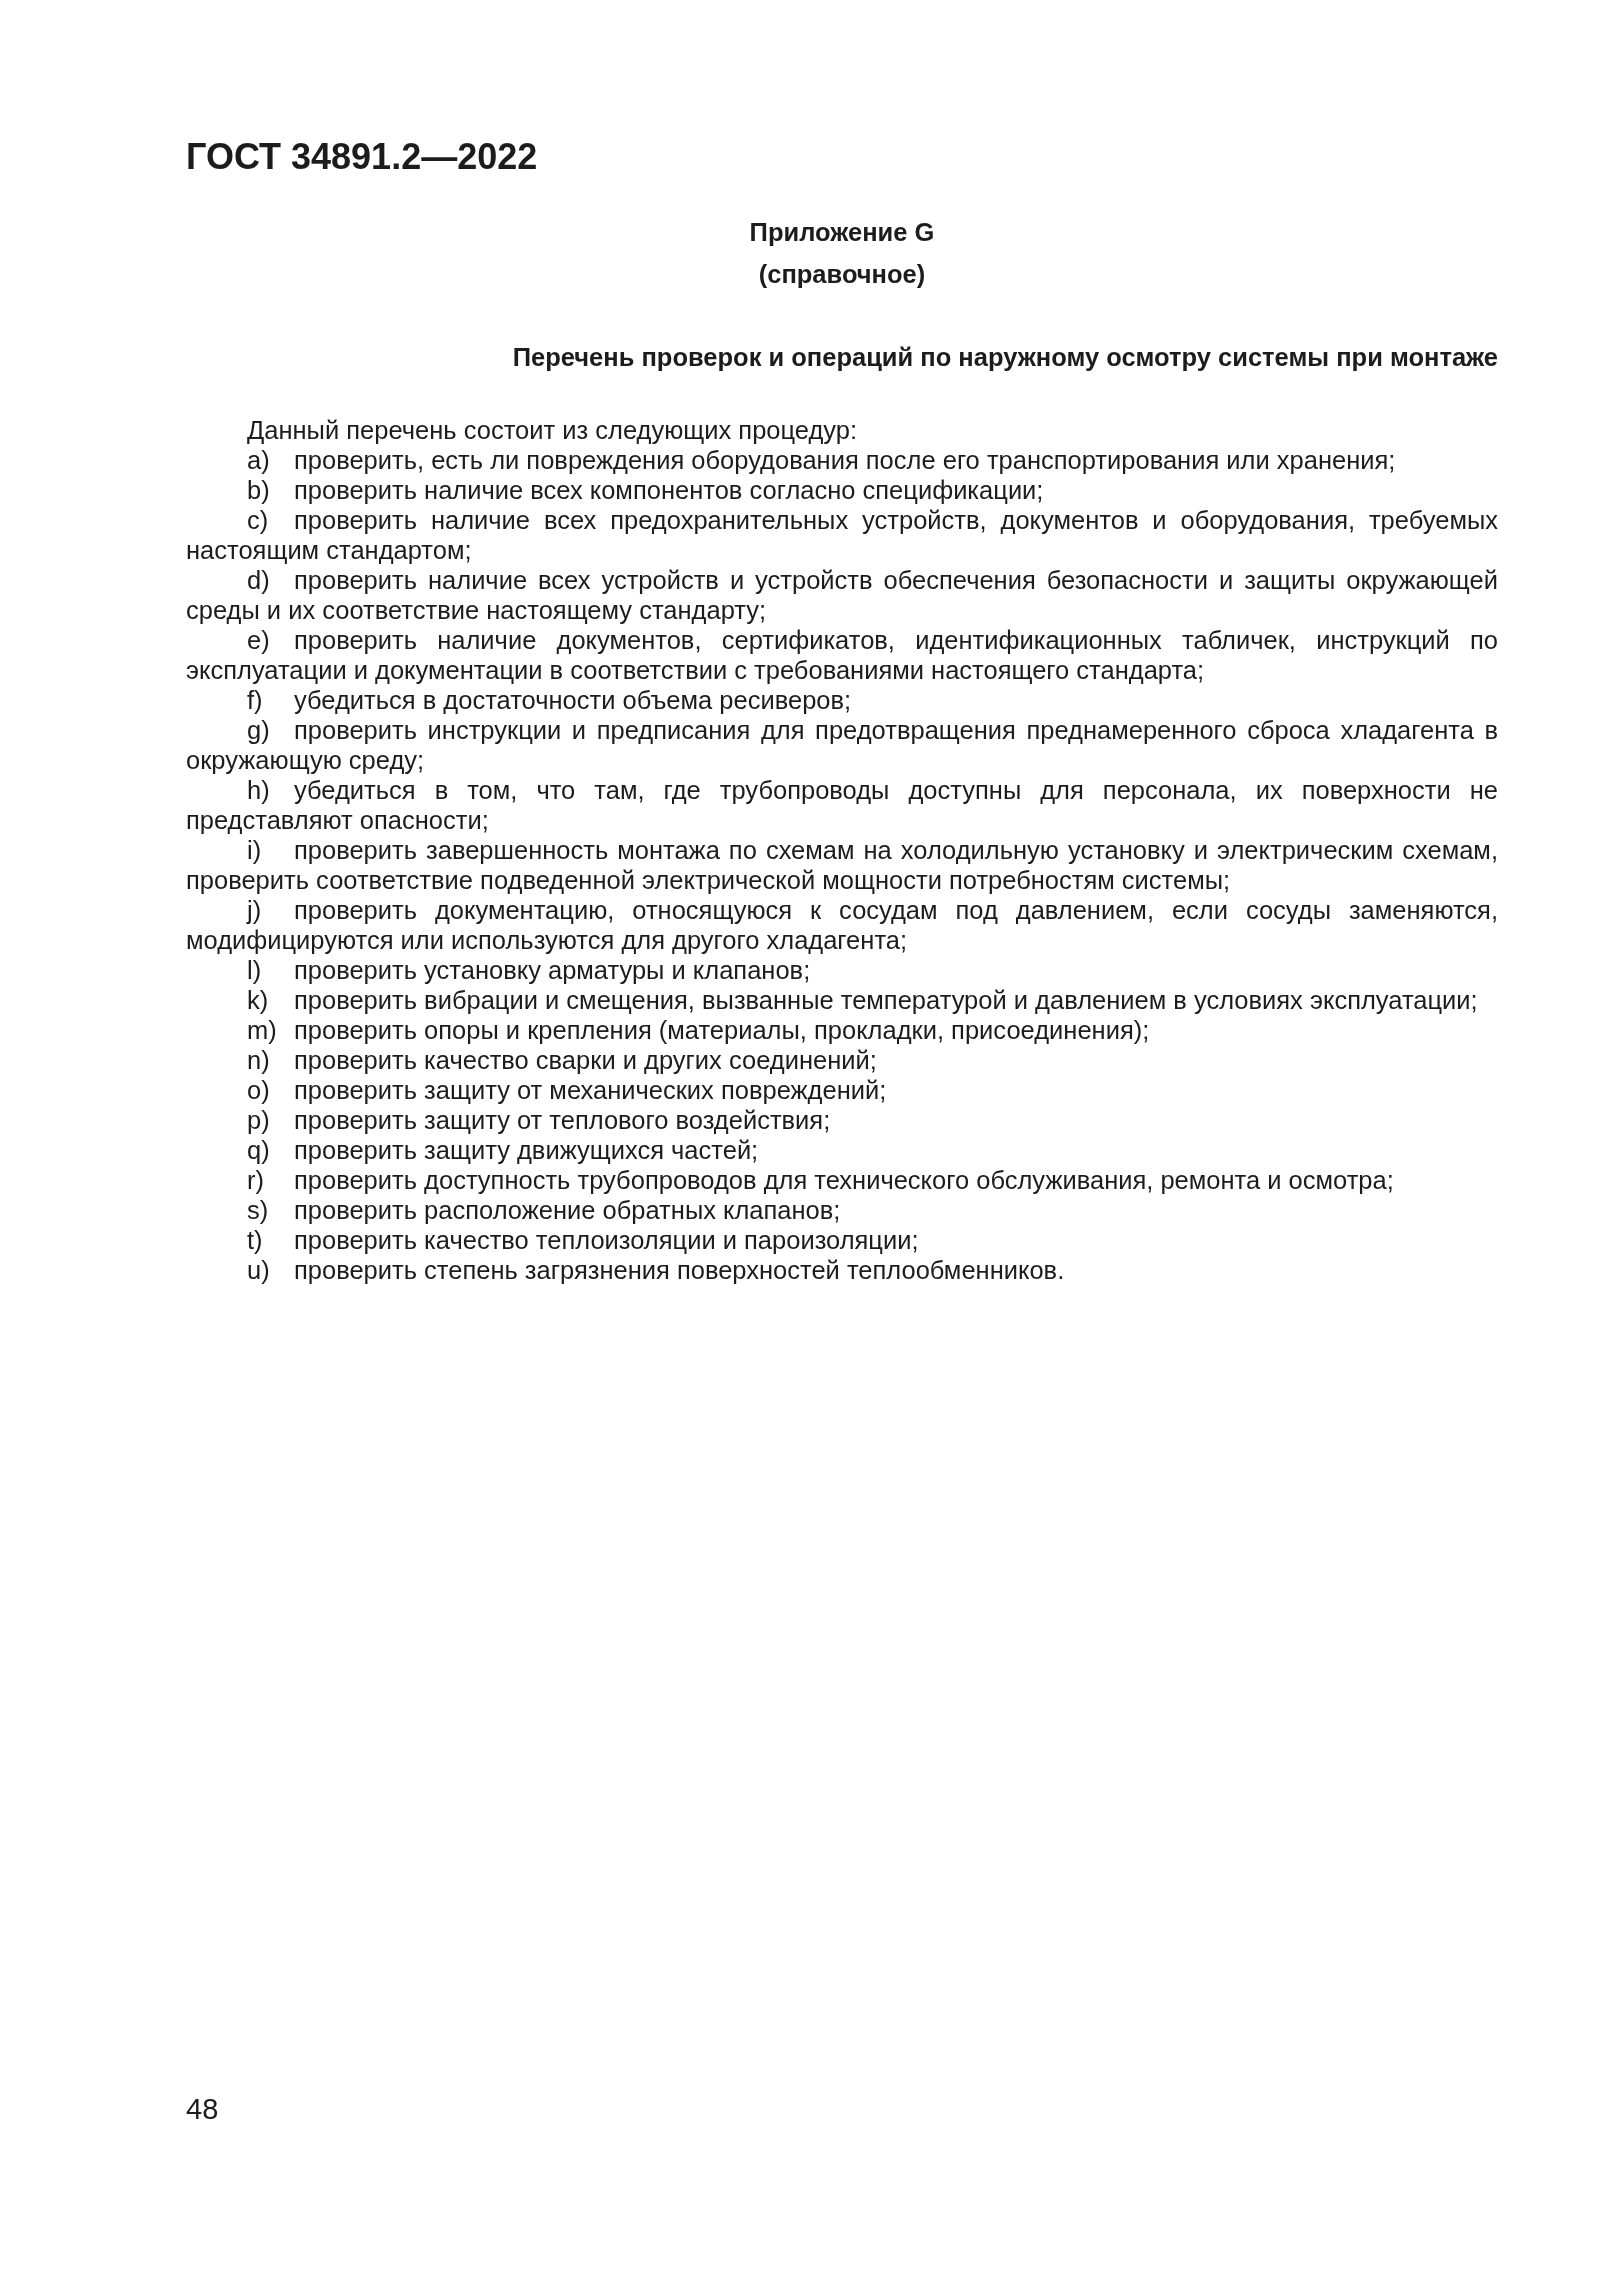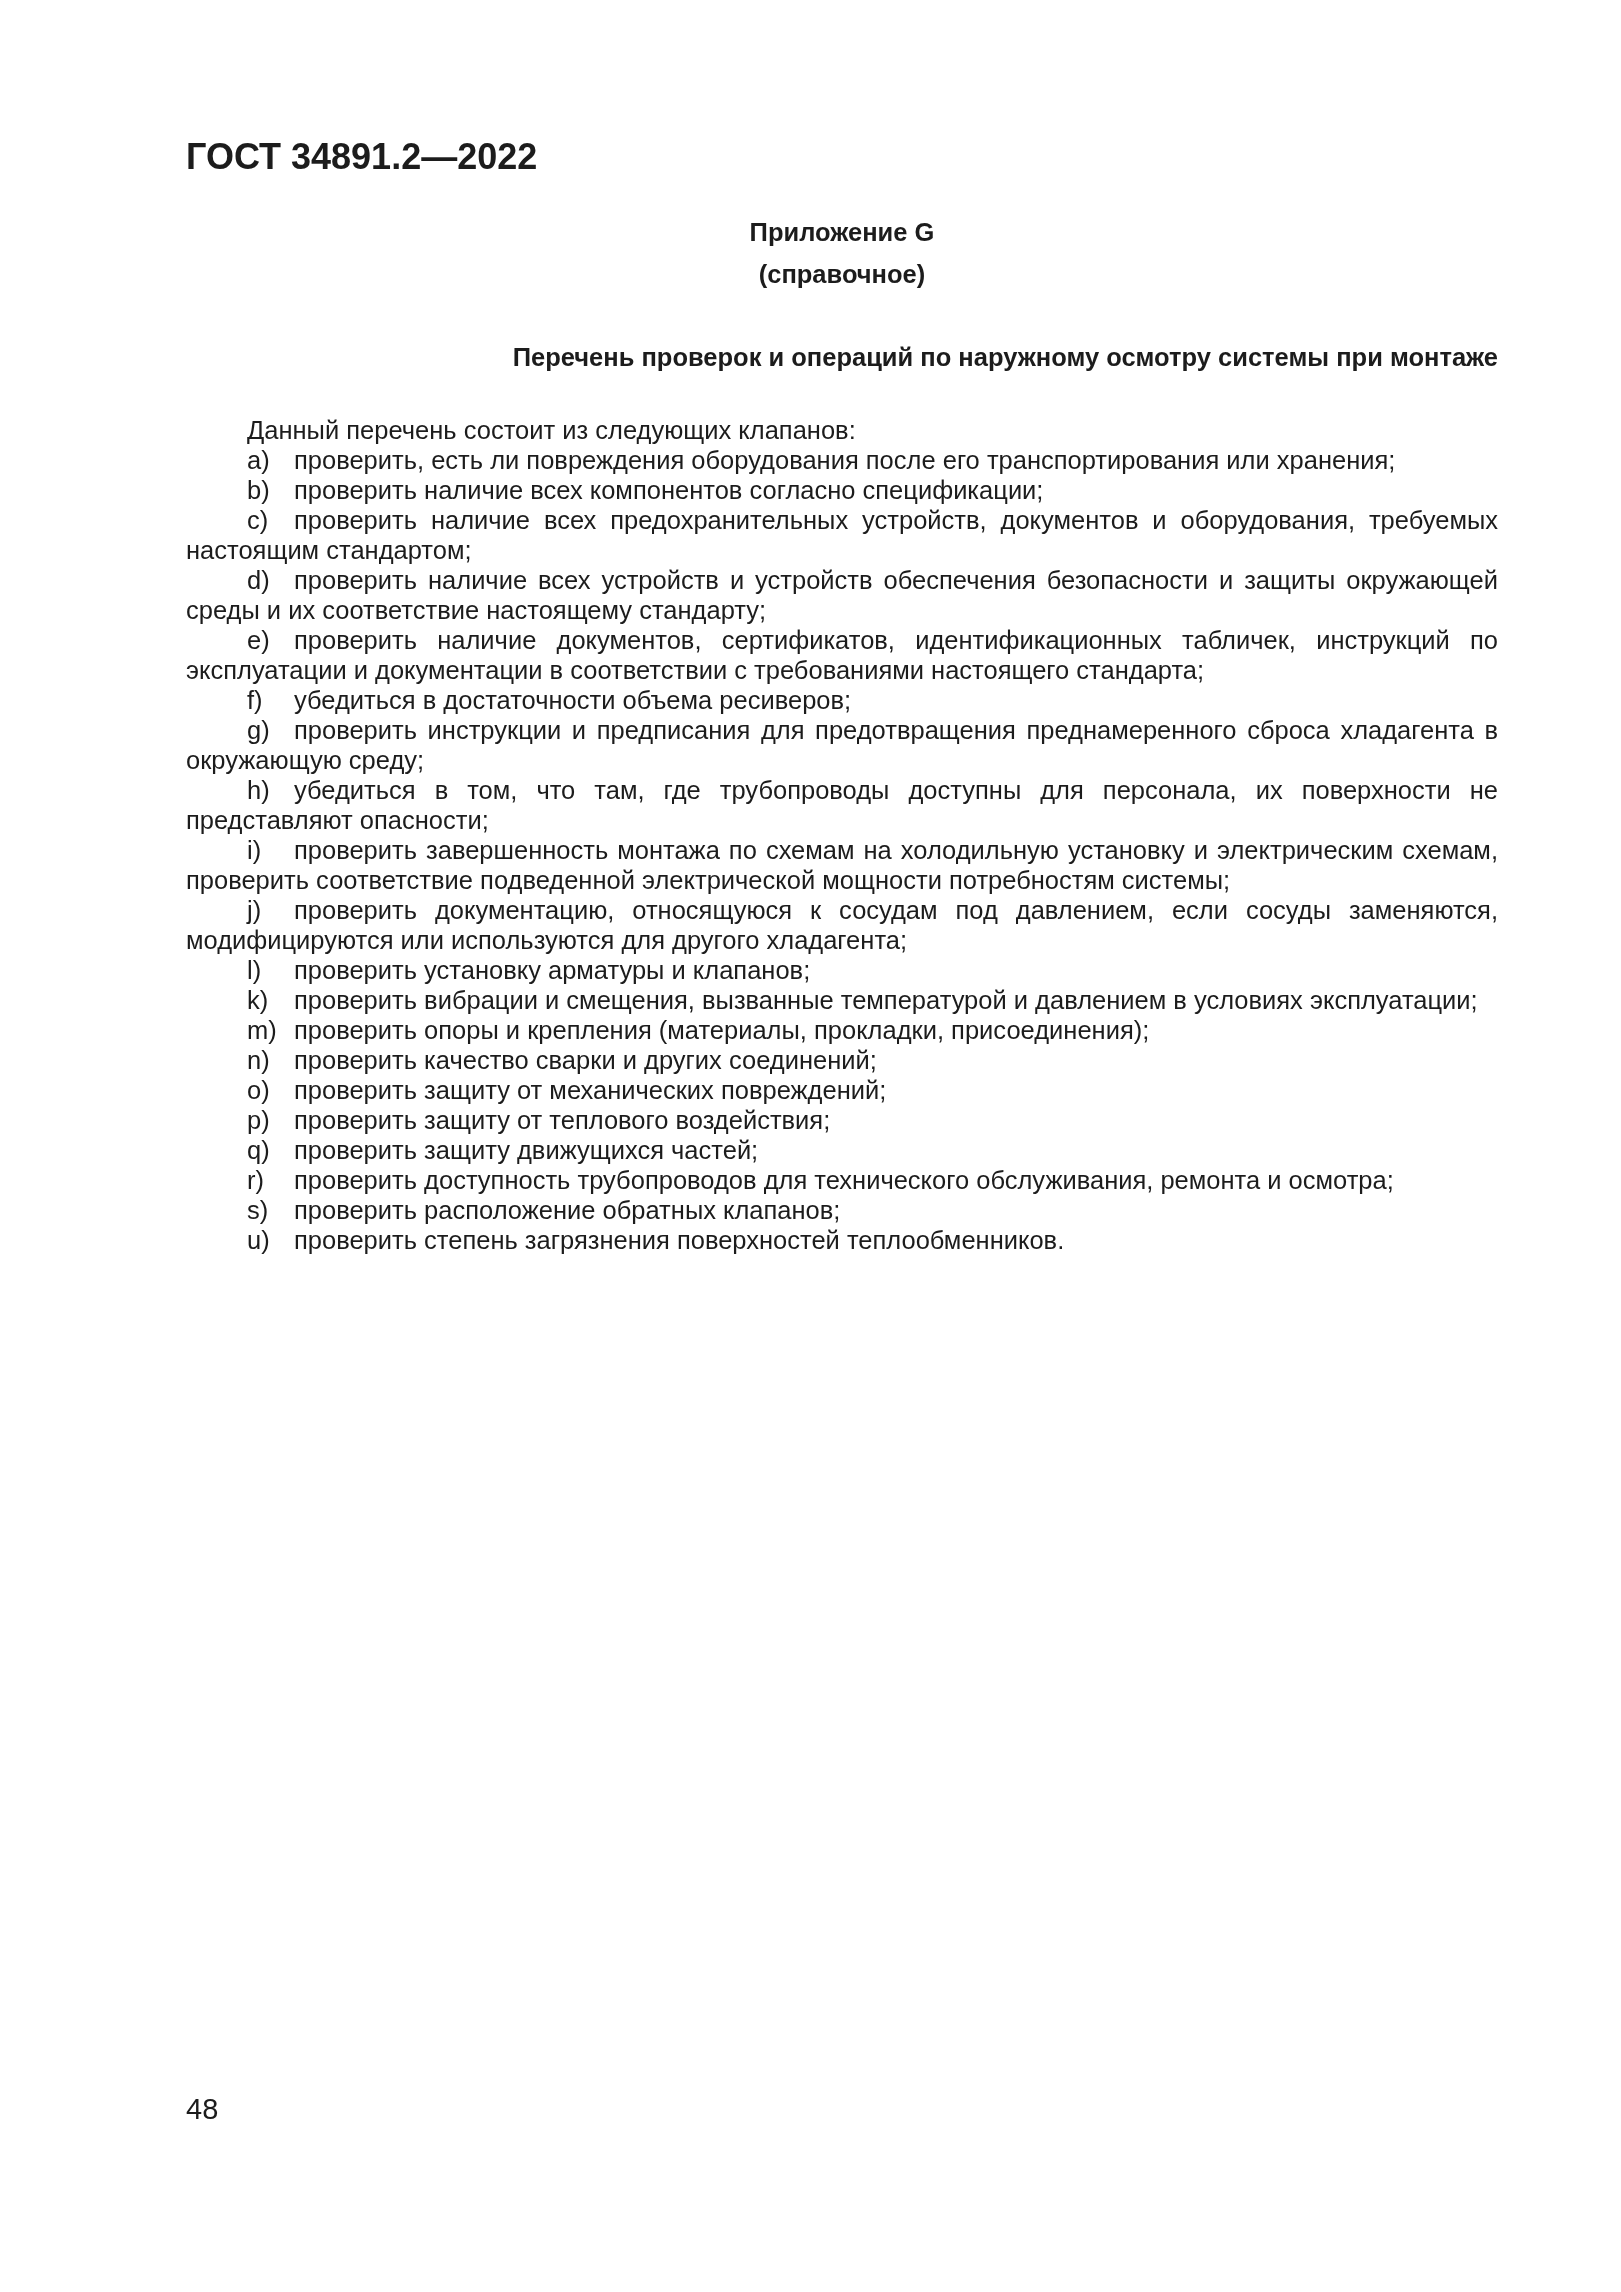--- a/index.html
+++ b/index.html
@@ -69,40 +69,41 @@
 
     <div class="doc-header">ГОСТ 34891.2—2022</div>
 
     <div class="appendix">
       <div>Приложение G</div>
       <div>(справочное)</div>
     </div>
 
     <div class="doc-title">Перечень проверок и операций по наружному осмотру системы при монтаже</div>
 
-    <p class="intro">Данный перечень состоит из следующих клапанов:</p>
+    <p class="intro">Данный перечень состоит из следующих процедур:</p>
 
     <p class="item"><span class="lbl">a)</span><span>проверить, есть ли повреждения оборудования после его транспортирования или хранения;</span></p>
     <p class="item"><span class="lbl">b)</span><span>проверить наличие всех компонентов согласно спецификации;</span></p>
     <p class="item"><span class="lbl">c)</span><span>проверить наличие всех предохранительных устройств, документов и оборудования, требуемых настоящим стандартом;</span></p>
     <p class="item"><span class="lbl">d)</span><span>проверить наличие всех устройств и устройств обеспечения безопасности и защиты окружающей среды и их соответствие настоящему стандарту;</span></p>
     <p class="item"><span class="lbl">e)</span><span>проверить наличие документов, сертификатов, идентификационных табличек, инструкций по эксплуатации и документации в соответствии с требованиями настоящего стандарта;</span></p>
     <p class="item"><span class="lbl">f)</span><span>убедиться в достаточности объема ресиверов;</span></p>
     <p class="item"><span class="lbl">g)</span><span>проверить инструкции и предписания для предотвращения преднамеренного сброса хладагента в окружающую среду;</span></p>
     <p class="item"><span class="lbl">h)</span><span>убедиться в том, что там, где трубопроводы доступны для персонала, их поверхности не представляют опасности;</span></p>
     <p class="item"><span class="lbl">i)</span><span>проверить завершенность монтажа по схемам на холодильную установку и электрическим схемам, проверить соответствие подведенной электрической мощности потребностям системы;</span></p>
     <p class="item"><span class="lbl">j)</span><span>проверить документацию, относящуюся к сосудам под давлением, если сосуды заменяются, модифицируются или используются для другого хладагента;</span></p>
     <p class="item"><span class="lbl">l)</span><span>проверить установку арматуры и клапанов;</span></p>
     <p class="item"><span class="lbl">k)</span><span>проверить вибрации и смещения, вызванные температурой и давлением в условиях эксплуатации;</span></p>
     <p class="item"><span class="lbl">m)</span><span>проверить опоры и крепления (материалы, прокладки, присоединения);</span></p>
     <p class="item"><span class="lbl">n)</span><span>проверить качество сварки и других соединений;</span></p>
     <p class="item"><span class="lbl">o)</span><span>проверить защиту от механических повреждений;</span></p>
     <p class="item"><span class="lbl">p)</span><span>проверить защиту от теплового воздействия;</span></p>
     <p class="item"><span class="lbl">q)</span><span>проверить защиту движущихся частей;</span></p>
     <p class="item"><span class="lbl">r)</span><span>проверить доступность трубопроводов для технического обслуживания, ремонта и осмотра;</span></p>
     <p class="item"><span class="lbl">s)</span><span>проверить расположение обратных клапанов;</span></p>
+    <p class="item"><span class="lbl">t)</span><span>проверить качество теплоизоляции и пароизоляции;</span></p>
     <p class="item"><span class="lbl">u)</span><span>проверить степень загрязнения поверхностей теплообменников.</span></p>
 
   </div>
 
   <div class="page-number">48</div>
 </div>
 
 
 </body></html>

